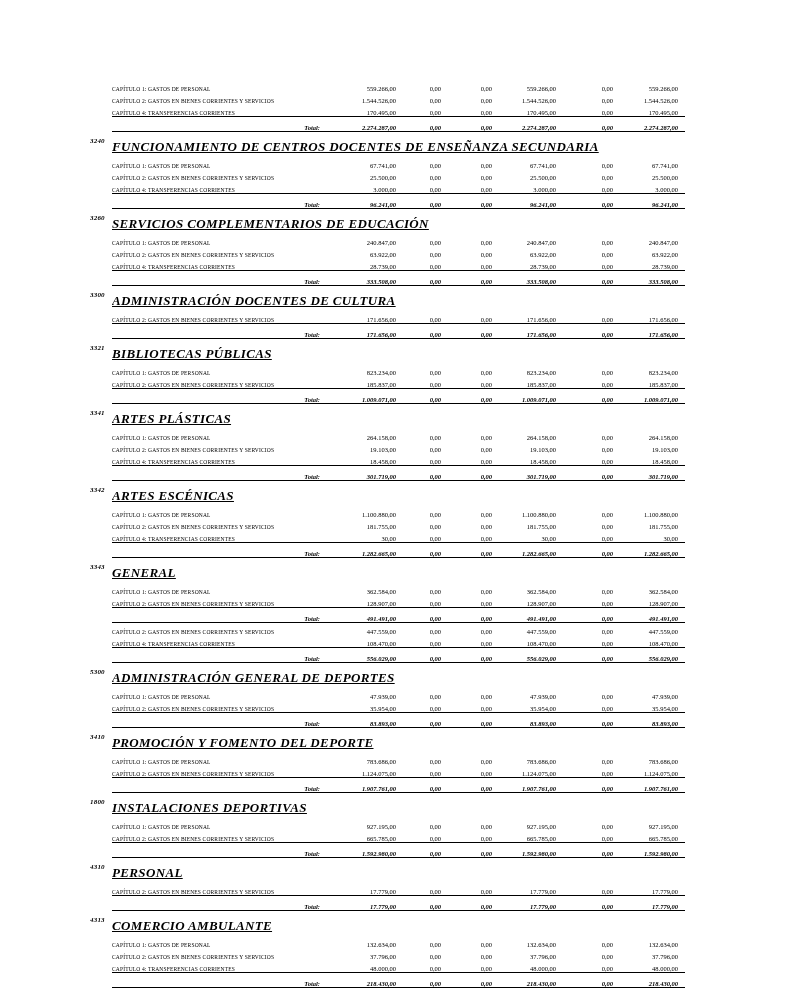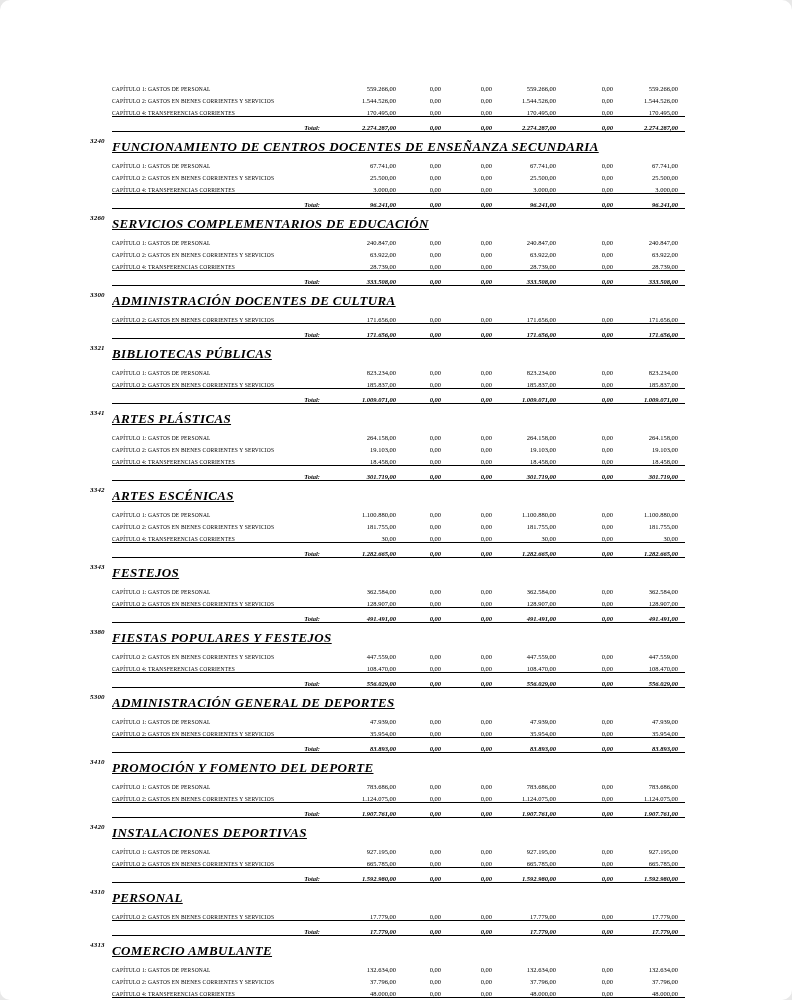--- a/index.html
+++ b/index.html
@@ -5,21 +5,20 @@
   html, body { margin: 0; padding: 0; background: #e8e8e8; }
   .page {
     position: relative;
     width: 792px;
     height: 1000px;
     background: #ffffff;
     margin: 0 auto;
     overflow: hidden;
     font-family: "Liberation Serif", serif;
     color: #000000;
-    border-radius: 10px;
   }
   .table-wrap {
     position: absolute;
     left: 90px;
     top: 80px;
     width: 595px;
   }
   table.budget {
     border-collapse: collapse;
     table-layout: fixed;
@@ -395,21 +394,21 @@
     <td class="total-num ruled">1.282.665,00</td>
     <td class="total-num ruled">0,00</td>
     <td class="total-num ruled">0,00</td>
     <td class="total-num ruled">1.282.665,00</td>
     <td class="total-num ruled">0,00</td>
     <td class="total-num ruled last">1.282.665,00</td>
   </tr>
           <tr class="r-header">
     <td class="code">3343</td>
     <td class="title" colspan="7">
-      <span class="title-text">FESTEJOS</span>
+      <span class="title-text">GENERAL</span>
     </td>
   </tr>
           <tr class="r-data">
     <td class="code"></td>
     <td class="label">CAPÍTULO 1: GASTOS DE PERSONAL</td>
     <td class="num">362.584,00</td>
     <td class="num">0,00</td>
     <td class="num">0,00</td>
     <td class="num">362.584,00</td>
     <td class="num">0,00</td>
@@ -427,26 +426,20 @@
   </tr>
           <tr class="r-total">
     <td class="code"></td>
     <td class="total-label ruled">Total:</td>
     <td class="total-num ruled">491.491,00</td>
     <td class="total-num ruled">0,00</td>
     <td class="total-num ruled">0,00</td>
     <td class="total-num ruled">491.491,00</td>
     <td class="total-num ruled">0,00</td>
     <td class="total-num ruled last">491.491,00</td>
-  </tr>
-          <tr class="r-header">
-    <td class="code">3380</td>
-    <td class="title" colspan="7">
-      <span class="title-text">FIESTAS POPULARES Y FESTEJOS</span>
-    </td>
   </tr>
           <tr class="r-data">
     <td class="code"></td>
     <td class="label">CAPÍTULO 2: GASTOS EN BIENES CORRIENTES Y SERVICIOS</td>
     <td class="num">447.559,00</td>
     <td class="num">0,00</td>
     <td class="num">0,00</td>
     <td class="num">447.559,00</td>
     <td class="num">0,00</td>
     <td class="num last">447.559,00</td>
@@ -537,21 +530,21 @@
     <td class="code"></td>
     <td class="total-label ruled">Total:</td>
     <td class="total-num ruled">1.907.761,00</td>
     <td class="total-num ruled">0,00</td>
     <td class="total-num ruled">0,00</td>
     <td class="total-num ruled">1.907.761,00</td>
     <td class="total-num ruled">0,00</td>
     <td class="total-num ruled last">1.907.761,00</td>
   </tr>
           <tr class="r-header">
-    <td class="code">3420</td>
+    <td class="code">1800</td>
     <td class="title" colspan="7">
       <span class="title-text">INSTALACIONES DEPORTIVAS</span>
     </td>
   </tr>
           <tr class="r-data">
     <td class="code"></td>
     <td class="label">CAPÍTULO 1: GASTOS DE PERSONAL</td>
     <td class="num">927.195,00</td>
     <td class="num">0,00</td>
     <td class="num">0,00</td>

